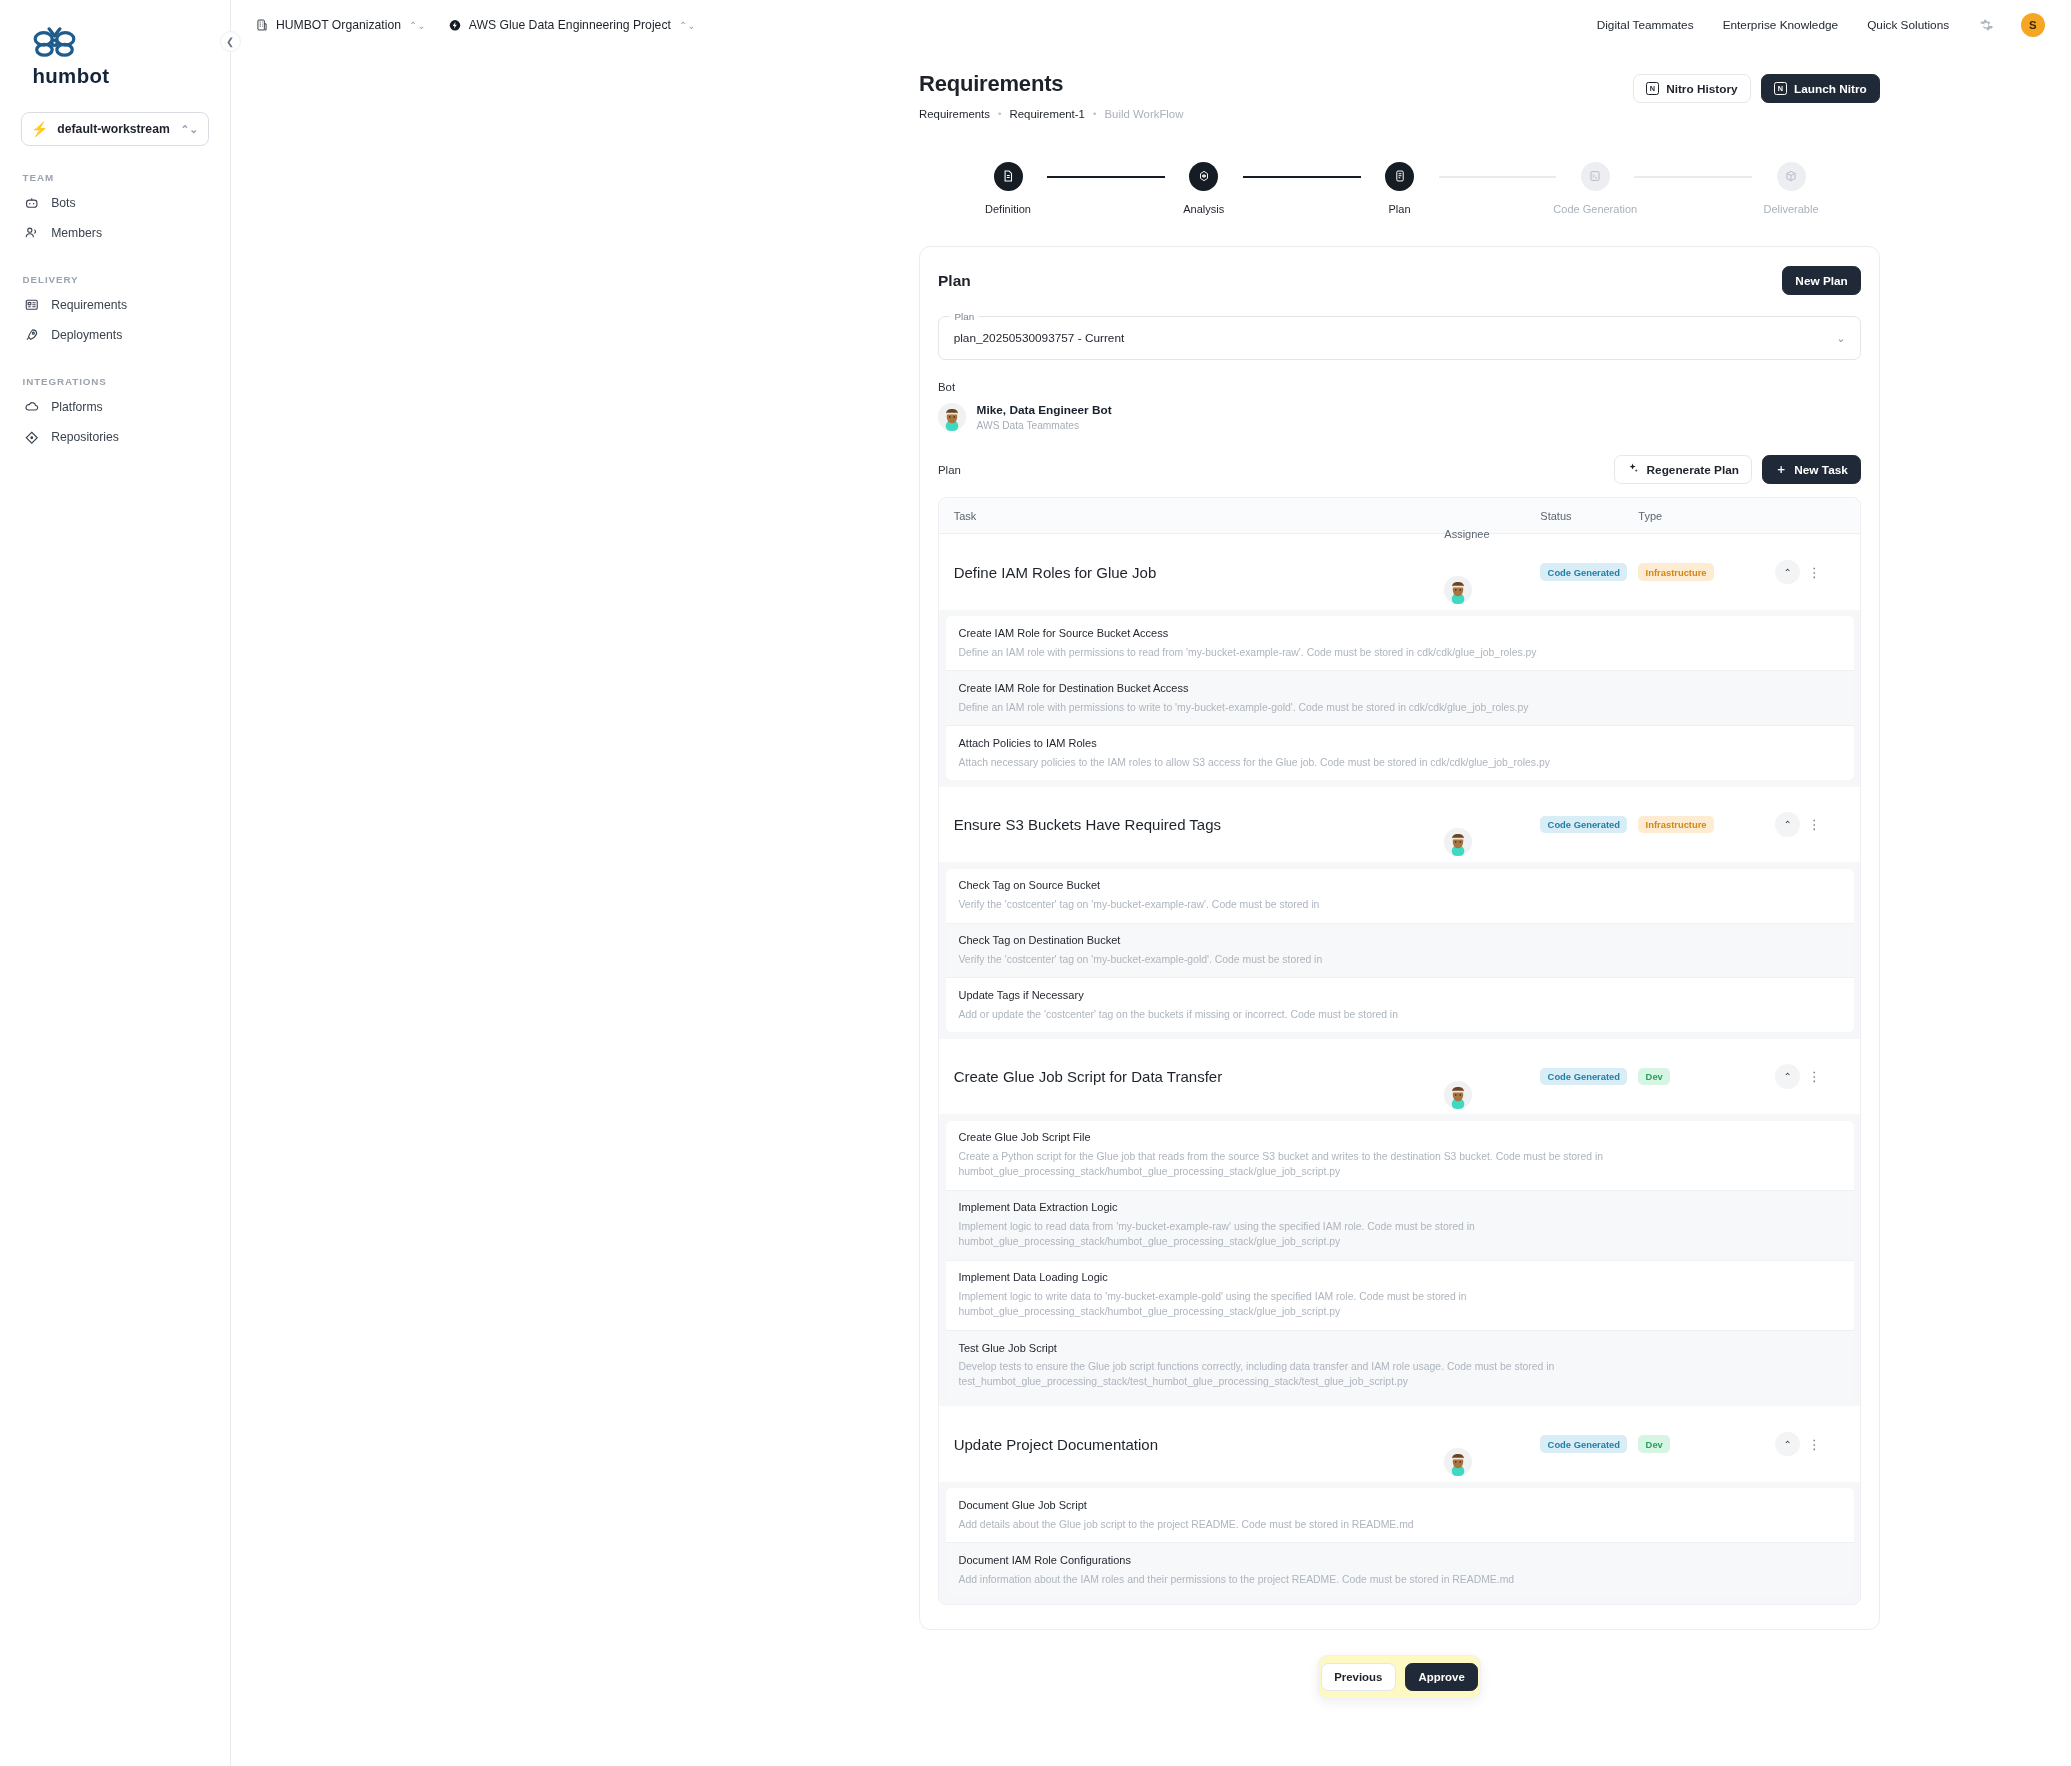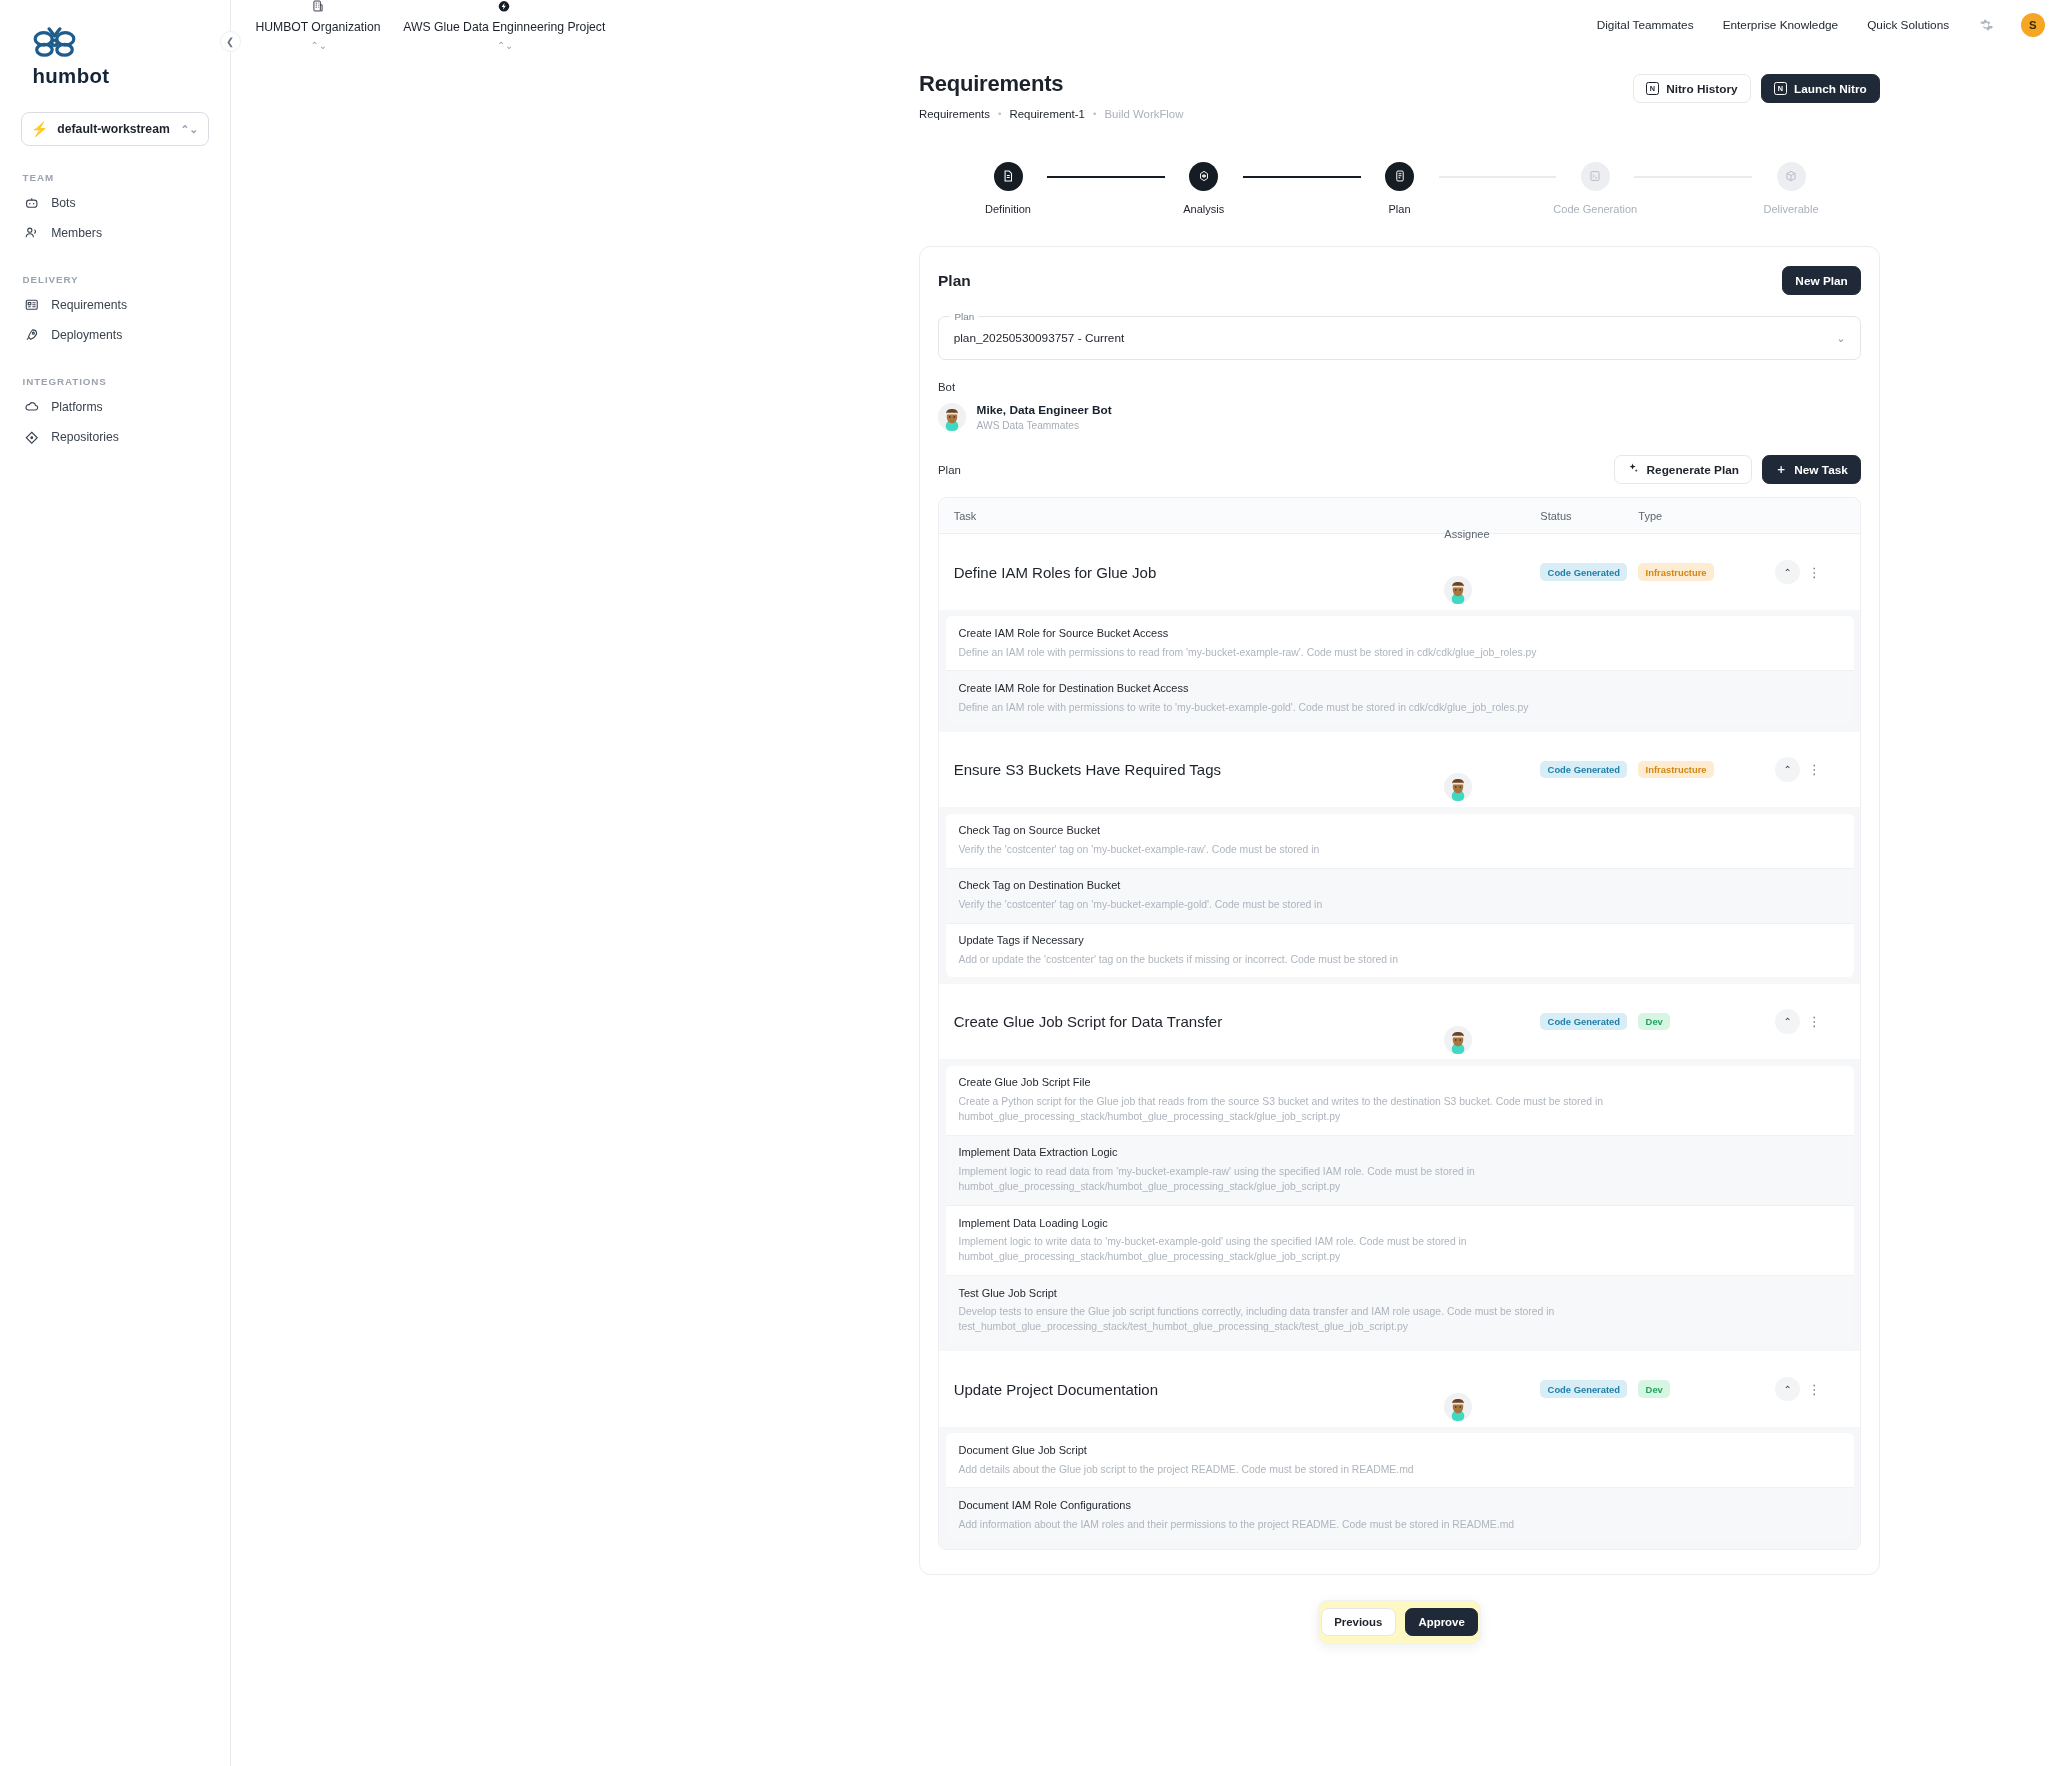--- a/index.html
+++ b/index.html
@@ -47,21 +47,21 @@
     display: flex; align-items: center; justify-content: center;
     font-size: 9.8px; color: #6b7480;
   }
 
   
   .main { flex: 1; height: 1766px; position: relative; }
   .topbar {
     height: 50px; display: flex; align-items: center; gap: 8.1px;
     padding: 0 26px 0 24.4px;
   }
-  .crumb-chip { display: flex; align-items: center; gap: 6.5px; font-size: 12.2px; color: #1e232b; flex-direction: column; }
+  .crumb-chip { display: flex; align-items: center; gap: 6.5px; font-size: 12.2px; color: #1e232b; }
   .crumb-chip .ic { width: 14px; height: 14px; display: inline-flex; align-items: center; justify-content: center; }
   .crumb-chip .sel-caret { color: #9aa3ae; font-size: 9.8px; margin-left: 1.6px; }
   .top-spacer { flex: 1; }
   .top-link { font-size: 11.8px; color: #242a33; margin-left: 21px; }
   .gear { margin-left: 21px; width: 16.3px; height: 16.3px; color: #8b95a1; }
   .avatar-top {
     margin-left: 18px; width: 24.4px; height: 24.4px; border-radius: 50%;
     background: #f5a623; color: #3b2a06; font-size: 11.4px; font-weight: 700;
     display: flex; align-items: center; justify-content: center;
   }
@@ -465,20 +465,24 @@
                   </div>
                   <div class="subtasks">
                     <div class="subtask">
                       <div class="st-title">Create IAM Role for Source Bucket Access</div>
                       <div class="st-desc">Define an IAM role with permissions to read from 'my-bucket-example-raw'. Code must be stored in cdk/cdk/glue_job_roles.py</div>
                     </div>
                     <div class="subtask alt">
                       <div class="st-title">Create IAM Role for Destination Bucket Access</div>
                       <div class="st-desc">Define an IAM role with permissions to write to 'my-bucket-example-gold'. Code must be stored in cdk/cdk/glue_job_roles.py</div>
                     </div>
+                    <div class="subtask">
+                      <div class="st-title">Attach Policies to IAM Roles</div>
+                      <div class="st-desc">Attach necessary policies to the IAM roles to allow S3 access for the Glue job. Code must be stored in cdk/cdk/glue_job_roles.py</div>
+                    </div>
                   </div>
                 </div>
                 <div>
                   <div class="task-row">
                     <div class="c-task task-name">Ensure S3 Buckets Have Required Tags</div>
                     <div class="c-assignee">
                       <svg class="av" viewBox="0 0 40 40">
                         <circle cx="20" cy="20" r="20" fill="#f0f1f3"></circle>
                         <circle cx="20" cy="33" r="9" fill="#3fd8c0"></circle>
                         <ellipse cx="20" cy="20" rx="7.5" ry="9" fill="#a9743f"></ellipse>

